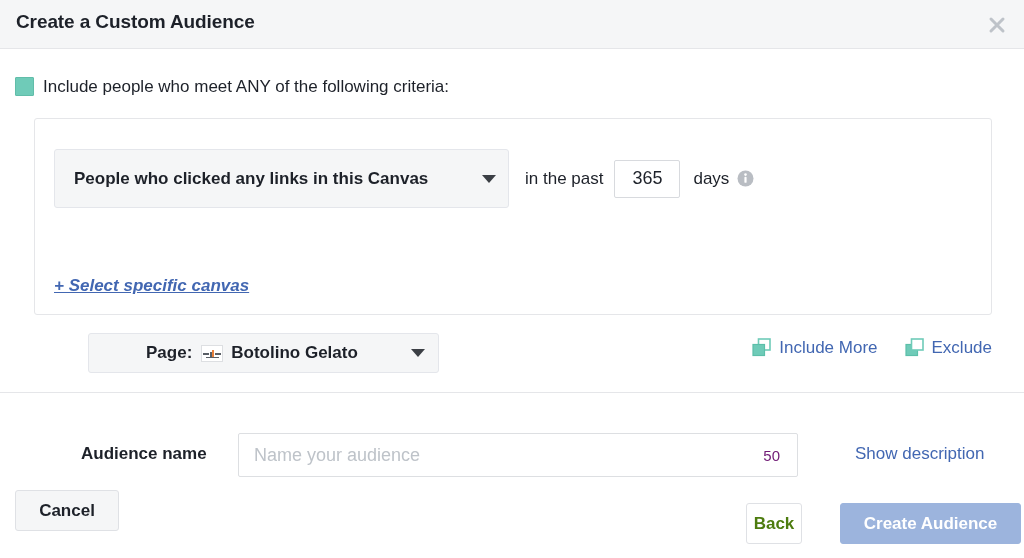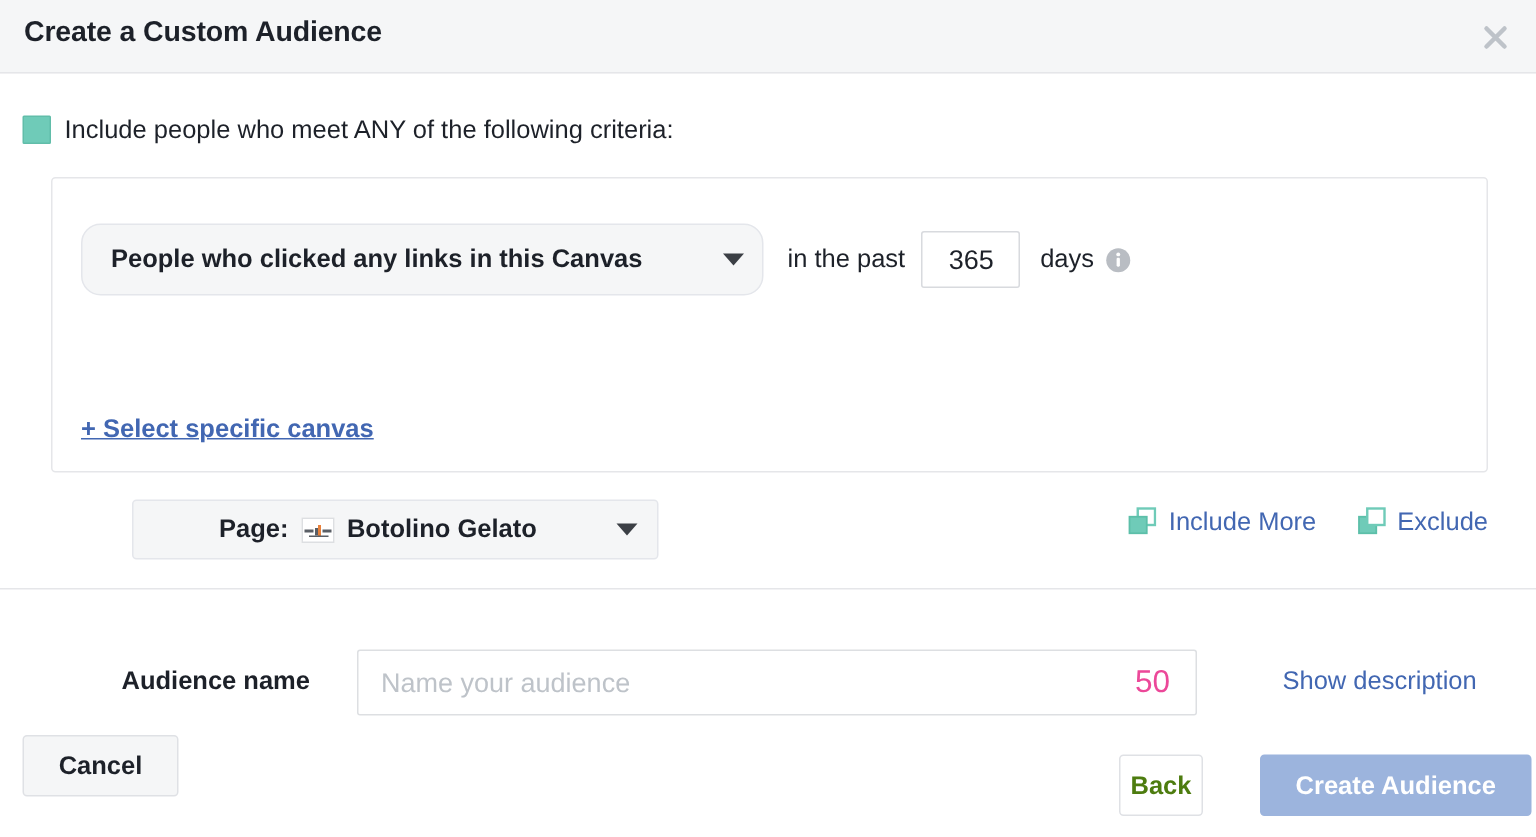--- a/index.html
+++ b/index.html
@@ -96,24 +96,24 @@
 
   .criteria-rule-row {
     position: absolute;
     left: 19px;
     top: 30px;
     display: flex;
     align-items: center;
   }
 
   .rule-dropdown {
-    height: 48px;
+    height: 59px;
     background: #f5f6f7;
     border: 1px solid #e4e6eb;
-    border-radius: 13px;
+    border-radius: 3px;
     box-sizing: border-box;
     display: flex;
     align-items: center;
     padding: 0 12px 0 19px;
     cursor: pointer;
     min-width: 455px;
     justify-content: space-between;
   }
   .rule-dropdown-label {
     font-size: 17px;
@@ -215,20 +215,21 @@
   .select-canvas-link {
     position: absolute;
     left: 19px;
     top: 157px;
     font-size: 17px;
     font-weight: bold;
     color: #4267b2;
     text-decoration: underline;
     cursor: pointer;
     white-space: nowrap;
+    font-style: italic;
   }
 
   
   .audience-actions {
     position: absolute;
     right: 32px;
     top: 288px;
     display: flex;
     align-items: center;
   }
@@ -287,22 +288,22 @@
     flex: 1;
     height: 100%;
     padding: 0 10px 0 15px;
     font-family: "Liberation Sans", sans-serif;
     font-size: 18px;
     color: #1d2129;
     box-sizing: border-box;
   }
   .name-input::placeholder { color: #bec3c9; }
   .char-counter {
-    font-size: 21px;
-    color: #ec4899;
+    font-size: 15px;
+    color: #701a75;
     padding-right: 17px;
     flex: none;
   }
   .show-description {
     position: absolute;
     left: 855px;
     top: 39px;
     font-size: 17px;
     color: #4267b2;
     cursor: pointer;

